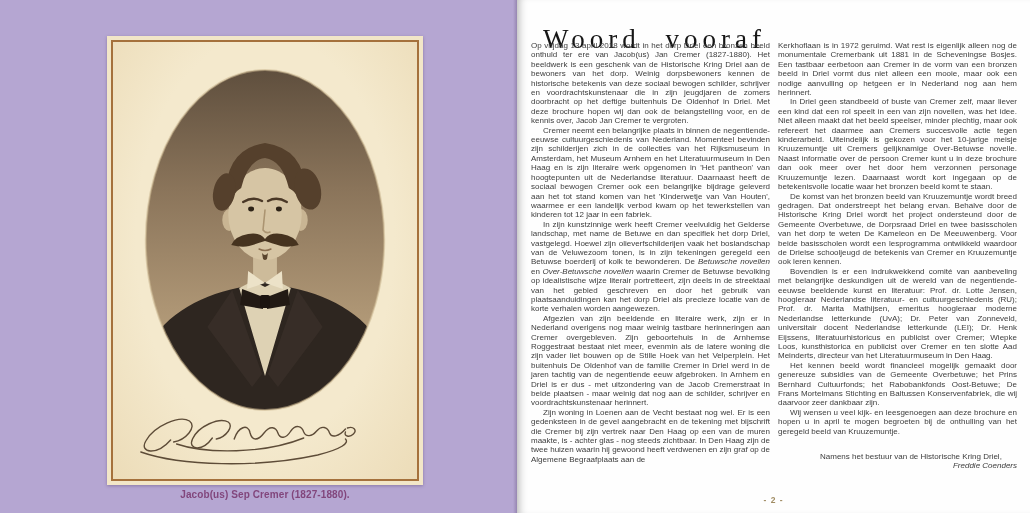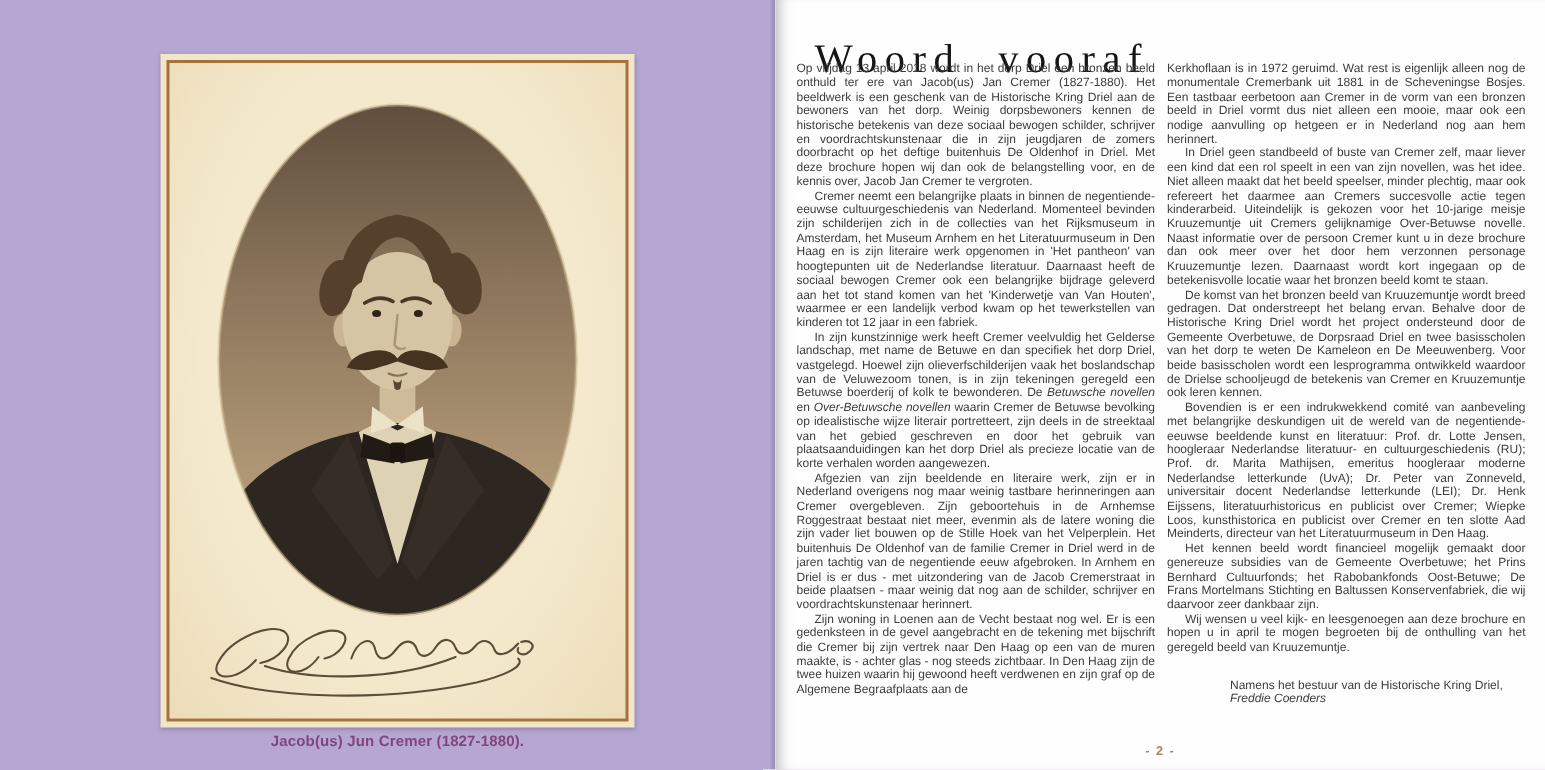--- a/index.html
+++ b/index.html
@@ -28,21 +28,21 @@
     box-shadow:inset 8px 0 10px -7px rgba(0,0,0,.35);}
   .page-title{position:absolute;left:26px;top:24px;font-family:"Liberation Serif",serif;
     font-size:27px;color:var(--title-black);letter-spacing:5px;word-spacing:13px;font-weight:400;}
   .columns{position:absolute;left:14px;top:41px;width:487px;display:flex;gap:8px;}
   .col{width:239px;color:var(--body-text);font-size:8px;line-height:9.4px;text-align:justify;
     hyphens:auto;-webkit-hyphens:auto;}
   .col p{text-align:justify;}
   .col p.indent{text-indent:12px;}
   .it{font-style:italic;}
   .closing{margin-top:16px;text-align:left;margin-left:42px;}
-  .closing .sig-name{font-style:italic;}
+  .closing .sig-name{font-style:italic;text-align:right;}
   .page-number{position:absolute;left:0;right:0;bottom:8px;text-align:center;
     font-size:8.5px;font-weight:bold;color:var(--page-number-tan);letter-spacing:1px;}
 </style>
 </head>
 <body>
 
 <div class="spread">
 
   <div class="left-page">
     <div class="photo-card">
@@ -107,21 +107,21 @@
             <path d="M58 398 c-14 16 -32 13 -25 1 c8 -15 34 -26 44 -20 c8 6 -4 19 -16 21"></path>
             <path d="M100 396 c-10 14 -25 12 -20 1 c6 -13 27 -22 36 -17 c6 4 -2 15 -12 17"></path>
             <path d="M122 397 c4 -12 14 -16 16 -6 c2 8 8 8 14 0 c6 -8 12 -6 14 0 c2 6 8 6 13 -2 c5 -7 11 -5 13 1 c2 5 8 5 13 -1 c5 -6 11 -4 13 2 c2 5 9 4 16 -4"></path>
             <path d="M236 386 c6 -2 10 2 6 6 c-4 4 -10 2 -8 -2"></path>
             <path d="M28 410 c40 14 118 16 178 3 c24 -6 32 -12 28 -16"></path>
             <path d="M64 402 c30 10 88 10 128 -6"></path>
           </g>
         </svg>
       </div>
     </div>
-    <div class="photo-caption">Jacob(us) Jun Cremer (1827-1880).</div>
+    <div class="photo-caption">Jacob(us) Sep Cremer (1827-1880).</div>
   </div>
 
   <div class="right-page">
     <h1 class="page-title">Woord vooraf</h1>
 
     <div class="columns">
       <div class="col">
           <p class="para"><span>Op vrijdag 13 april 2018 wordt in het dorp Driel een bronzen beeld onthuld ter ere van Jacob(us) Jan Cremer (1827-1880). Het beeldwerk is een geschenk van de Historische Kring Driel aan de bewoners van het dorp. Weinig dorpsbewoners kennen de historische betekenis van deze sociaal bewogen schilder, schrijver en voordrachtskunstenaar die in zijn jeugdjaren de zomers doorbracht op het deftige buitenhuis De Oldenhof in Driel. Met deze brochure hopen wij dan ook de belangstelling voor, en de kennis over, Jacob Jan Cremer te vergroten.</span></p>
           <p class="para indent"><span>Cremer neemt een belangrijke plaats in binnen de negentiende-eeuwse cultuurgeschiedenis van Nederland. Momenteel bevinden zijn schilderijen zich in de collecties van het Rijksmuseum in Amsterdam, het Museum Arnhem en het Literatuurmuseum in Den Haag en is zijn literaire werk opgenomen in 'Het pantheon' van hoogtepunten uit de Nederlandse literatuur. Daarnaast heeft de sociaal bewogen Cremer ook een belangrijke bijdrage geleverd aan het tot stand komen van het 'Kinderwetje van Van Houten', waarmee er een landelijk verbod kwam op het tewerkstellen van kinderen tot 12 jaar in een fabriek.</span></p>
           <p class="para indent"><span>In zijn kunstzinnige werk heeft Cremer veelvuldig het Gelderse landschap, met name de Betuwe en dan specifiek het dorp Driel, vastgelegd. Hoewel zijn olieverfschilderijen vaak het boslandschap van de Veluwezoom tonen, is in zijn tekeningen geregeld een Betuwse boerderij of kolk te bewonderen. De </span><span class="it">Betuwsche novellen</span><span> en </span><span class="it">Over-Betuwsche novellen</span><span> waarin Cremer de Betuwse bevolking op idealistische wijze literair portretteert, zijn deels in de streektaal van het gebied geschreven en door het gebruik van plaatsaanduidingen kan het dorp Driel als precieze locatie van de korte verhalen worden aangewezen.</span></p>

